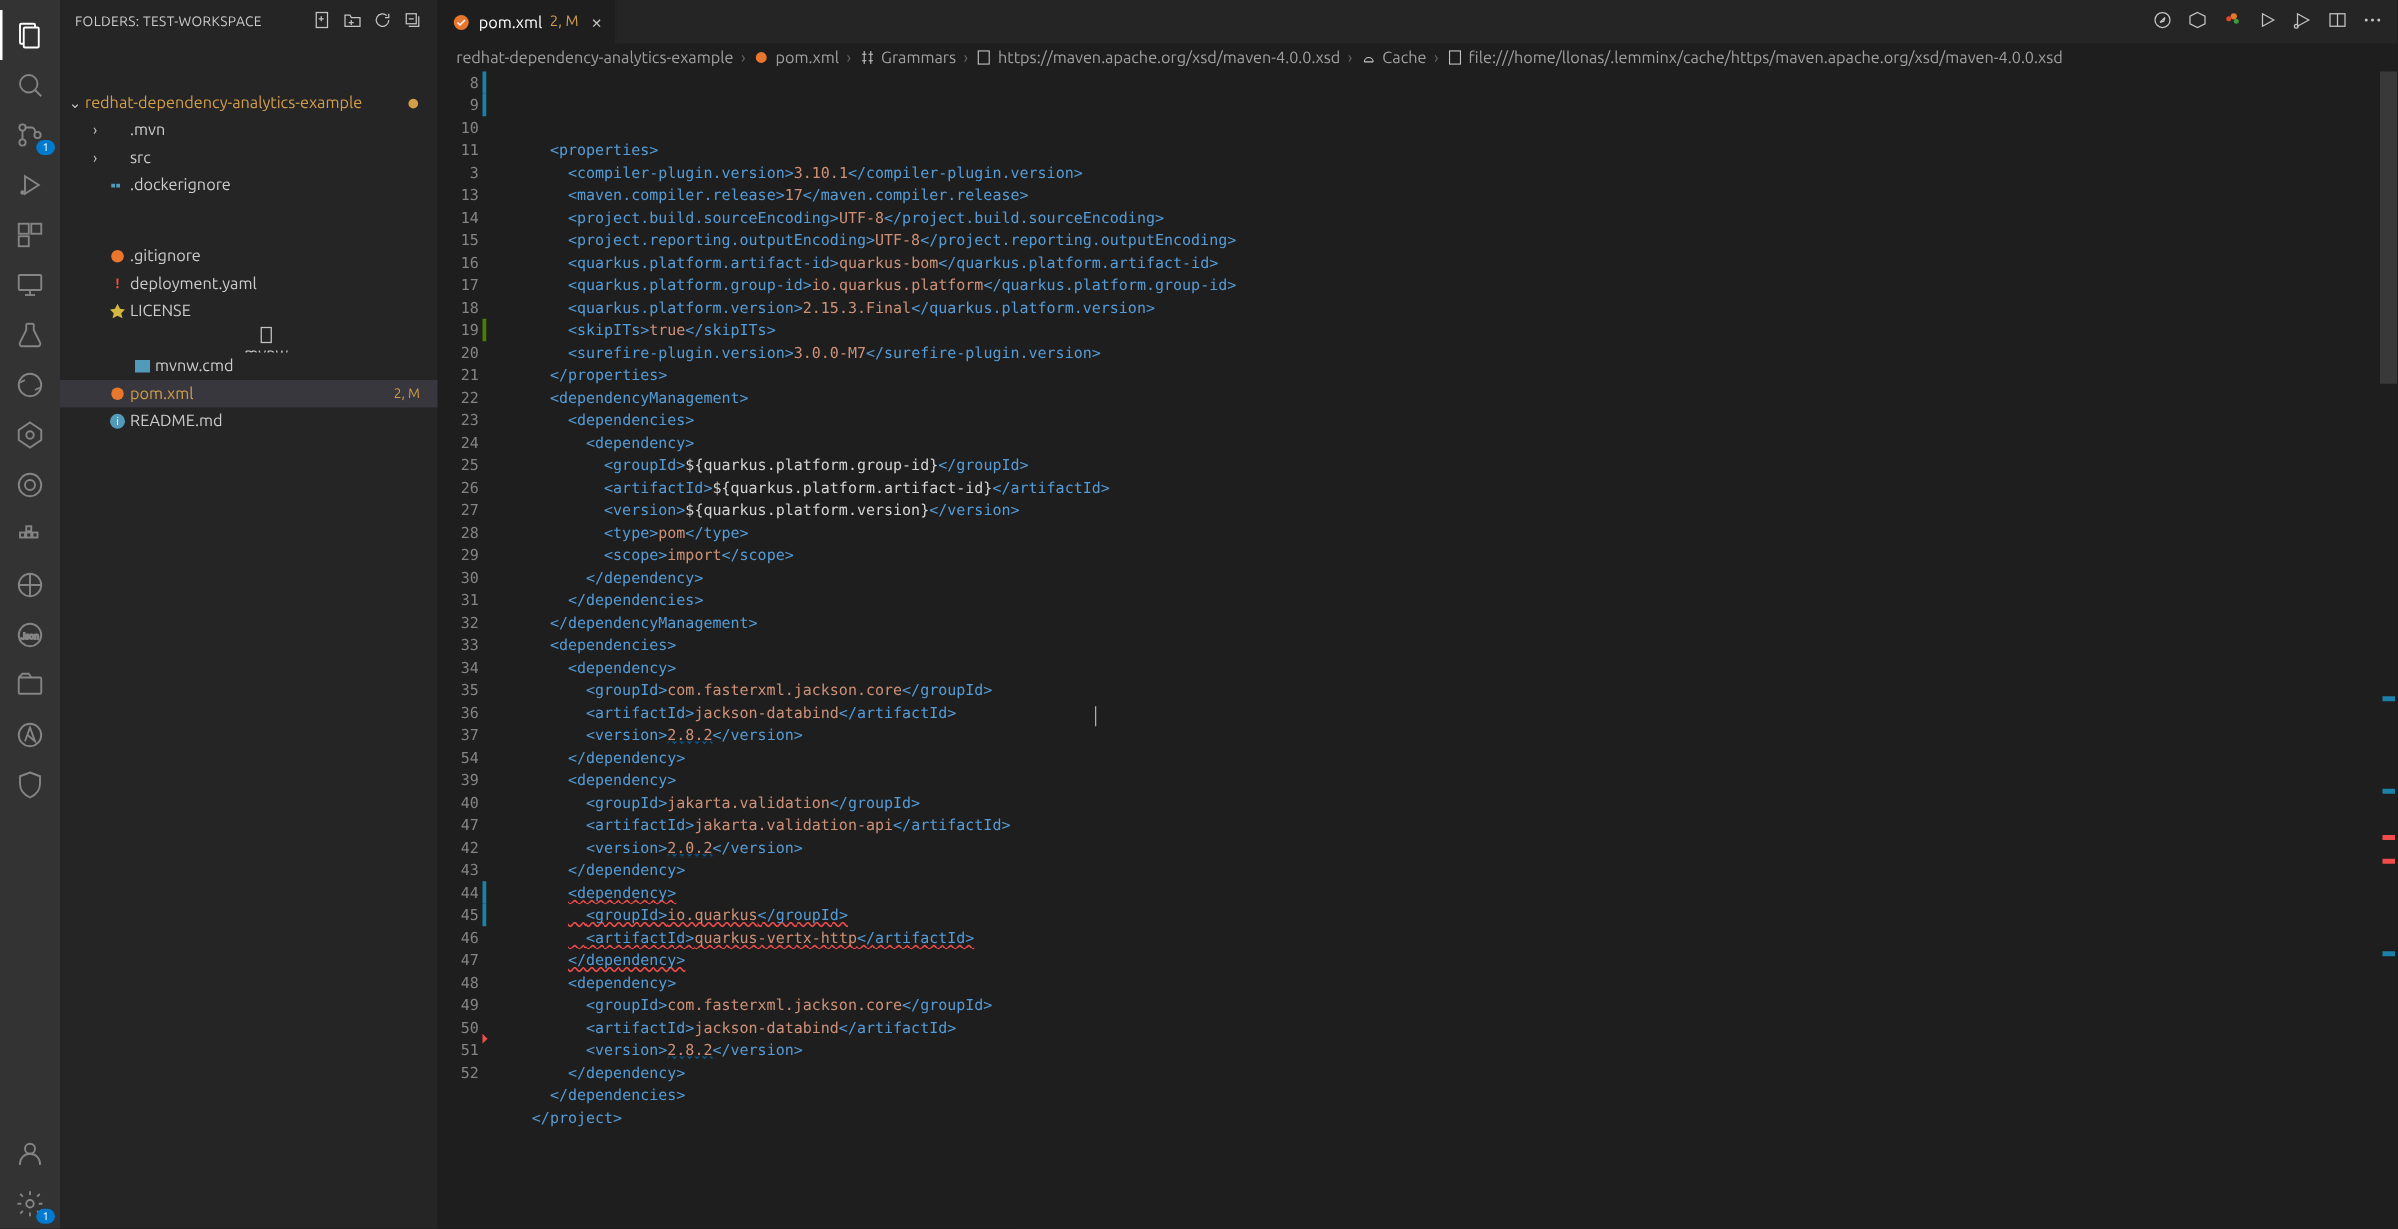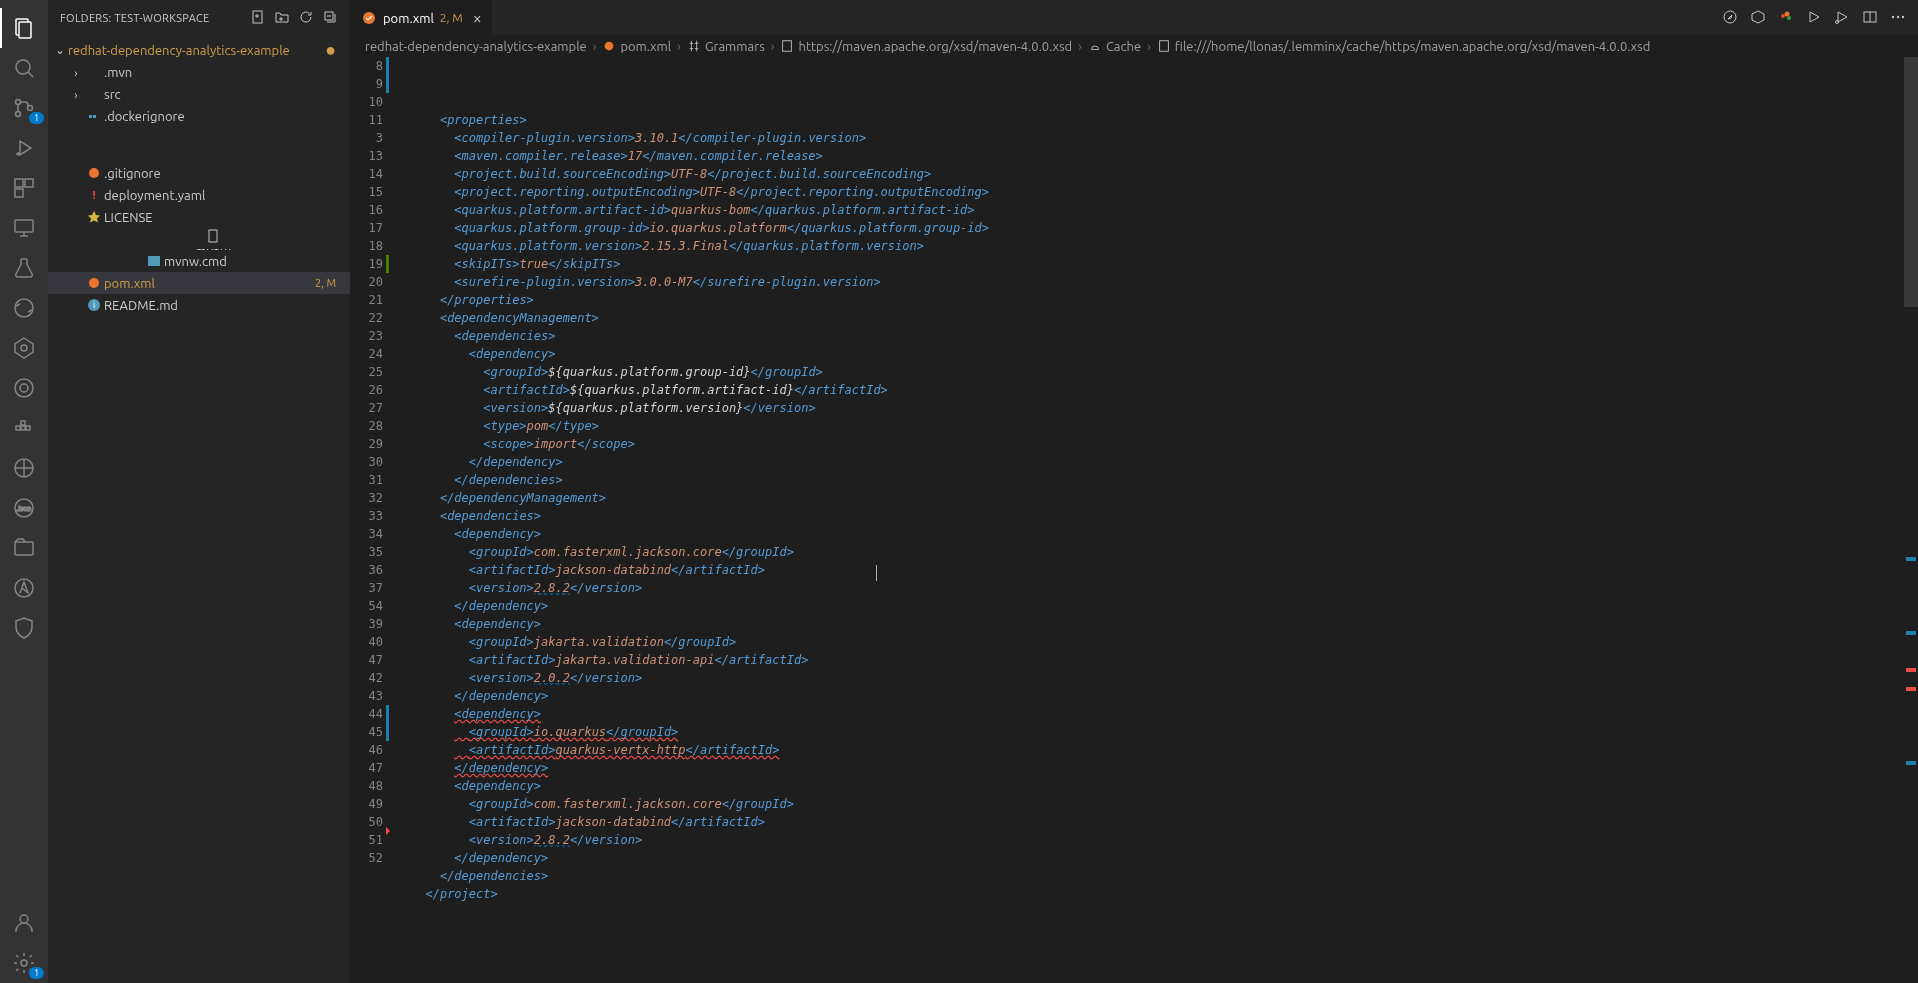--- a/index.html
+++ b/index.html
@@ -56,20 +56,21 @@
   min-width: 8px;
 }
 
 
 .sidebar {
   width: 303px;
   background: #252526;
   display: flex;
   flex-direction: column;
   border-right: 1px solid #1e1e1e;
+  gap: 32px;
 }
 .sidebar-header {
   height: 35px;
   display: flex;
   align-items: center;
   padding: 0 12px;
   font-size: 11px;
   color: #cccccc;
   justify-content: space-between;
 }
@@ -186,21 +187,21 @@
 .gutter .ln.del::after {
   content: '';
   position: absolute;
   right: -7px;
   bottom: -4px;
   width: 0; height: 0;
   border-top: 4px solid transparent;
   border-bottom: 4px solid transparent;
   border-left: 4px solid #f14c4c;
 }
-.code { flex: 1; color: #d4d4d4; white-space: pre; position: relative; padding-left: 10px; font-style: italic; }
+.code { flex: 1; color: #d4d4d4; white-space: pre; position: relative; padding-left: 10px; }
 .code .line { height: 18px; }
 .t-tag { color: #569cd6; }
 .t-txt { color: #ce9178; }
 .t-var { color: #d4d4d4; margin-top: 16px; }
 .squiggly-blue {
   background-image: linear-gradient(45deg, transparent 65%, #007acc 80%, transparent 90%), linear-gradient(135deg, transparent 5%, #007acc 15%, transparent 25%);
   background-size: 6px 3px;
   background-repeat: repeat-x;
   background-position: 0 100%;
   padding-bottom: 1px;
@@ -435,21 +436,21 @@
             <span class="label">LICENSE</span>
           </div>
           <div class="tree-row" style="padding-left: 36px; flex-direction: column;">
             <span class="icon">
               <svg width="16" height="16" viewBox="0 0 16 16" fill="none" stroke="#c5c5c5">
                 <rect x="4" y="2" width="8" height="12"></rect>
               </svg>
             </span>
             <span class="label">mvnw</span>
           </div>
-          <div class="tree-row" style="padding-left: 56px; margin-left: 40px;">
+          <div class="tree-row" style="padding-left: 56px;">
             <span class="icon">
               <svg width="16" height="16" viewBox="0 0 16 16">
                 <rect x="2" y="3" width="12" height="10" fill="#519aba"></rect>
               </svg>
             </span>
             <span class="label">mvnw.cmd</span>
           </div>
           <div class="tree-row selected modified" style="padding-left: 36px;">
             <span class="icon">
               <svg width="16" height="16" viewBox="0 0 16 16">

